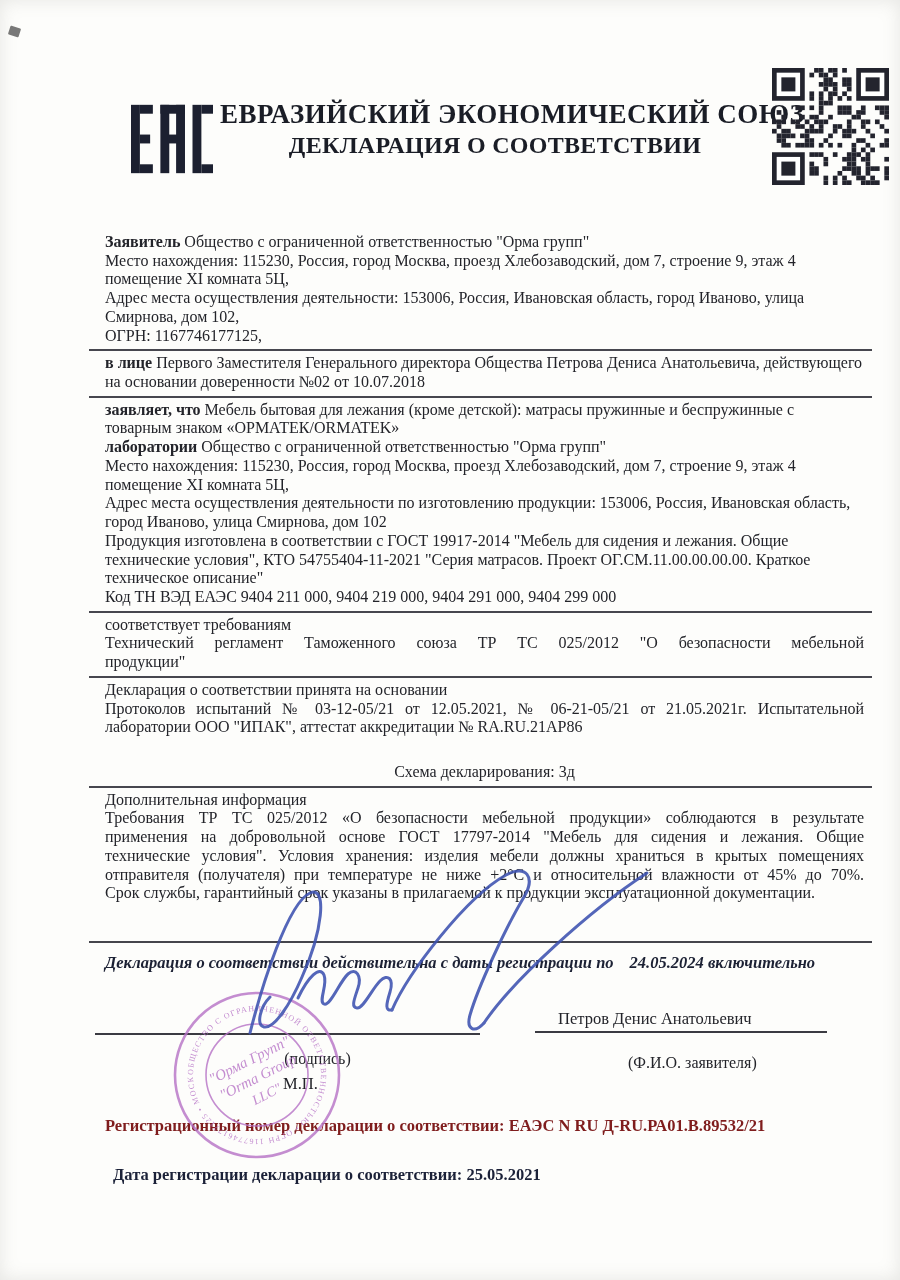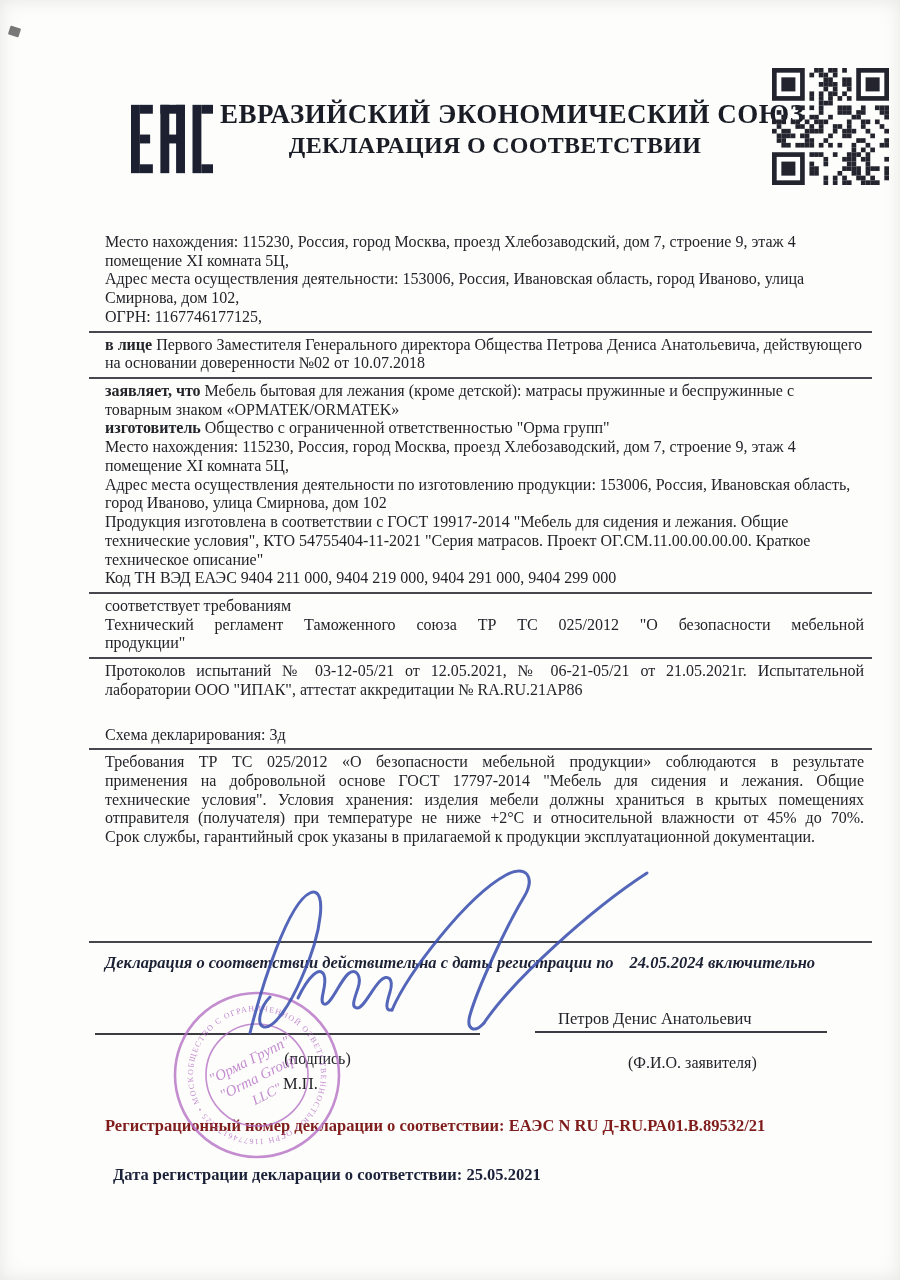--- a/index.html
+++ b/index.html
@@ -19,21 +19,21 @@
   .qr{position:absolute;left:772px;top:68px;width:117px;height:117px;}
   .artifact{position:absolute;left:9px;top:27px;width:11px;height:9px;background:#4c4c4c;transform:rotate(18deg);opacity:.75;border-radius:1px;}
   
   .doc{position:absolute;left:89px;top:230px;width:783px;font-size:16px;line-height:1.17;}
   .sec{padding:3px 8px 4px 16px;}
   .sec + .sec{border-top:2px solid #47474f;}
   .sec p{margin:0;}
   .lbl{font-weight:bold;}
   .h{font-weight:normal;}
   .jl{text-align:justify;text-align-last:justify;}
-  .scheme{margin-top:26px !important;}
+  .scheme{margin-top:26px !important;text-align:center;}
   
   .rule{position:absolute;left:89px;width:783px;border-top:2px solid #45454c;}
   .validity{position:absolute;left:105px;top:953px;font-weight:bold;font-size:16.5px;color:#1c2134;margin:0;font-style:italic;}
   .validity .vdate{margin-left:16px;}
   .sigline{position:absolute;left:95px;top:1033px;width:385px;border-top:2px solid #3b3b42;}
   .sigcap{position:absolute;left:248px;top:1038px;width:115px;text-align:center;font-size:16px;margin:12px;}
   .fio{position:absolute;left:558px;top:1009px;font-size:16.5px;margin:0;}
   .fioline{position:absolute;left:535px;top:1031px;width:292px;border-top:2px solid #3b3b42;}
   .fiocap{position:absolute;left:612px;top:1038px;font-size:16px;margin:16px;}
   .mp{position:absolute;left:283px;top:1074px;font-size:16.5px;margin:0;}
@@ -266,51 +266,54 @@
         <rect x="92.00" y="9.20" width="13.80" height="13.80" fill="#23242e"></rect>
         <rect x="0.00" y="82.80" width="32.20" height="32.20" fill="#23242e"></rect>
         <rect x="4.60" y="87.40" width="23.00" height="23.00" fill="#fff"></rect>
         <rect x="9.20" y="92.00" width="13.80" height="13.80" fill="#23242e"></rect>
       </svg>
   </div>
 
   <div class="doc">
 
     <section class="sec">
+      <p><b class="lbl">Заявитель</b><span> Общество с ограниченной ответственностью "Орма групп"</span></p>
       <p>Место нахождения: 115230, Россия, город Москва, проезд Хлебозаводский, дом 7, строение 9, этаж 4 помещение XI комната 5Ц,</p>
       <p>Адрес места осуществления деятельности: 153006, Россия, Ивановская область, город Иваново, улица Смирнова, дом 102,</p>
       <p>ОГРН: 1167746177125,</p>
     </section>
 
     <section class="sec">
       <p><b class="lbl">в лице</b><span> Первого Заместителя Генерального директора Общества Петрова Дениса Анатольевича, действующего на основании доверенности №02 от 10.07.2018</span></p>
     </section>
 
     <section class="sec">
       <p><b class="lbl">заявляет, что</b><span> Мебель бытовая для лежания (кроме детской): матрасы пружинные и беспружинные с товарным знаком «ОРМАТЕК/ORMATEK»</span></p>
-      <p><b class="lbl">изготовитель</b><span> Общество с ограниченной ответственностью "Орма групп"</span></p>
+      <p><b class="lbl">лаборатории</b><span> Общество с ограниченной ответственностью "Орма групп"</span></p>
       <p>Место нахождения: 115230, Россия, город Москва, проезд Хлебозаводский, дом 7, строение 9, этаж 4 помещение XI комната 5Ц,</p>
       <p>Адрес места осуществления деятельности по изготовлению продукции: 153006, Россия, Ивановская область, город Иваново, улица Смирнова, дом 102</p>
       <p>Продукция изготовлена в соответствии с ГОСТ 19917-2014 "Мебель для сидения и лежания. Общие технические условия", КТО 54755404-11-2021 "Серия  матрасов. Проект ОГ.СМ.11.00.00.00.00. Краткое техническое описание"</p>
       <p>Код ТН ВЭД ЕАЭС 9404 211 000, 9404 219 000, 9404 291 000, 9404 299 000</p>
     </section>
 
     <section class="sec">
       <p class="h">соответствует требованиям</p>
       <p class="jl">Технический регламент Таможенного союза ТР ТС 025/2012 "О безопасности мебельной</p>
       <p>продукции"</p>
     </section>
 
     <section class="sec">
+      <p class="h">Декларация о соответствии принята на основании</p>
       <p class="jl">Протоколов испытаний № 03-12-05/21 от 12.05.2021, № 06-21-05/21  от 21.05.2021г. Испытательной</p>
       <p>лаборатории ООО "ИПАК", аттестат аккредитации № RA.RU.21АР86</p>
       <p class="scheme">Схема декларирования: 3д</p>
     </section>
 
     <section class="sec">
+      <p class="h">Дополнительная информация</p>
       <p class="jl">Требования ТР ТС 025/2012 «О безопасности мебельной продукции» соблюдаются в результате</p>
       <p class="jl">применения на добровольной основе ГОСТ 17797-2014 "Мебель для сидения и лежания. Общие</p>
       <p class="jl">технические условия". Условия хранения: изделия мебели должны храниться в крытых помещениях</p>
       <p class="jl">отправителя (получателя) при температуре не ниже +2°С и относительной влажности от 45% до 70%.</p>
       <p>Срок службы, гарантийный срок указаны в прилагаемой к продукции эксплуатационной документации.</p>
     </section>
   </div>
 
   <div class="rule" style="top:941px;"></div>
 

